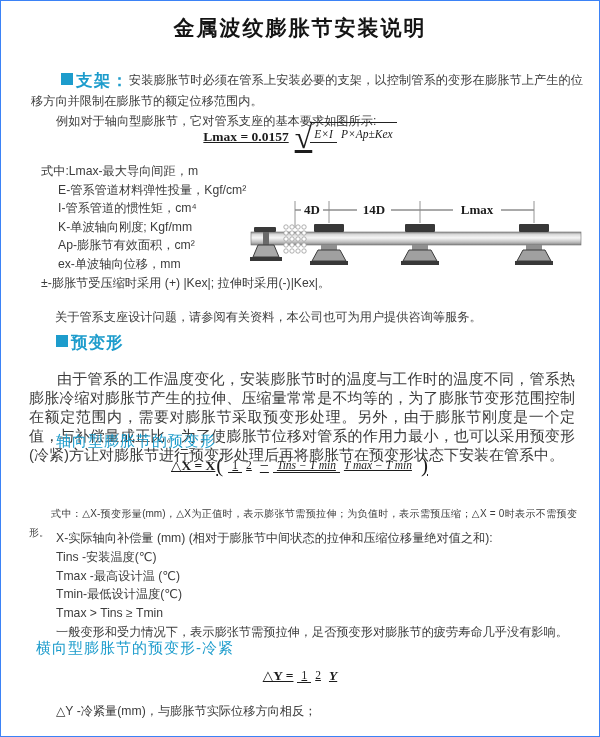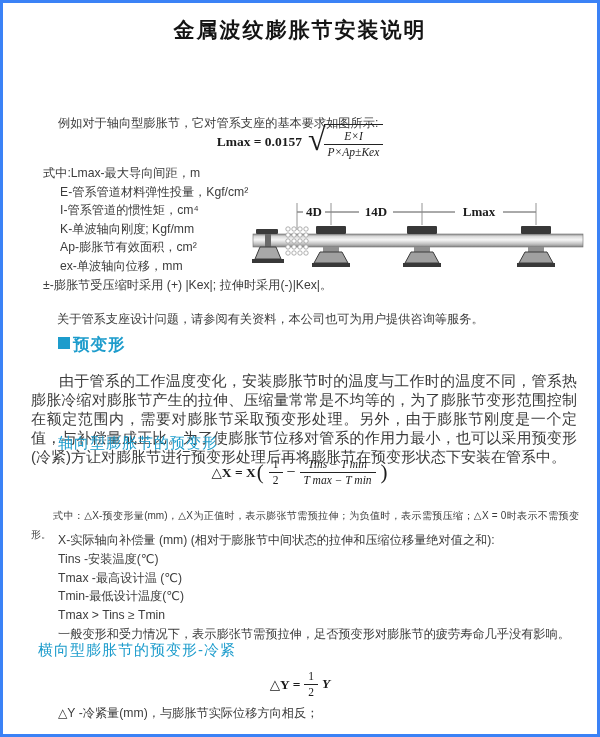--- a/index.html
+++ b/index.html
@@ -1,34 +1,34 @@
 <!DOCTYPE html>
 <html style="--accent: #1D9CCC;"><head>
 <meta charset="utf-8">
 <style>
   html,body{margin:0;padding:0;background:#ffffff;}
   .page{
     position:relative;width:600px;height:737px;background:#fff;
-    border:3px solid #3b82f6;box-sizing:border-box;overflow:hidden;
+    border:1px solid #3b82f6;box-sizing:border-box;overflow:hidden;
     font-family:"Liberation Sans","DejaVu Sans",sans-serif;
     color:#3c3c3c;
   }
   .abs{position:absolute;}
   #title{top:13px;left:0;width:100%;text-align:center;font-size:21px;font-weight:bold;color:#141414;letter-spacing:2px;}
   #p1{top:57px;left:30px;width:552px;font-size:12.2px;line-height:21px;text-align:justify;text-indent:30px;}
   .marker-sq{display:inline-block;width:12px;height:12px;background:var(--accent);margin-right:3px;vertical-align:-1px;}
   .sec-head-txt{color:var(--accent);font-size:16.5px;font-weight:bold;letter-spacing:1px;vertical-align:-2px;}
   #p2{top:100px;left:30px;width:550px;font-size:12.2px;text-indent:25px;}
   .formula{display:flex;justify-content:center;align-items:center;width:100%;
-    font-family:"Liberation Serif","DejaVu Serif",serif;color:#1c1c1c;}
+    font-family:"Liberation Serif","DejaVu Serif",serif;color:#1c1c1c;text-decoration:underline;}
   #f1{top:121px;}
   #f2{top:454px;}
   #f3{top:666px;}
   .f-lhs{font-weight:bold;font-size:13.5px;white-space:pre;}
-  .frac{display:inline-flex;flex-direction:column;text-align:center;font-size:11.5px;line-height:1.3;margin:0 4px;}
+  .frac{display:inline-flex;flex-direction:row;text-align:center;font-size:11.5px;line-height:1.3;margin:0 4px;}
   .frac .num{border-bottom:1px solid #222;padding:0 4px;}
   .frac .den{padding:0 4px;}
   .ital{font-style:italic;}
   .sqrt{display:inline-flex;align-items:flex-start;margin-left:6px;}
   .sqrt-sign{font-size:32px;line-height:30px;font-weight:400;margin-right:-2px;}
   .sqrt-body{border-top:1.5px solid #222;padding-top:1px;}
   .paren{font-size:21px;font-weight:400;line-height:1;margin:0 1px;}
   #defs{top:161px;left:40px;font-size:12.2px;line-height:18.6px;}
   #defs .d{white-space:pre;}
   #defs .ind{padding-left:17px;}
@@ -43,20 +43,21 @@
   #lateralhead{top:638px;left:35px;}
   #lateralexp{top:702px;left:55px;font-size:12.2px;}
 </style>
 </head>
 <body>
 
 <div class="page">
 
   <div class="abs" id="title">金属波纹膨胀节安装说明</div>
 
+  <p class="abs" id="p1"><span class="marker-sq"></span><span class="sec-head-txt">支架：</span><span>安装膨胀节时必须在管系上安装必要的支架，以控制管系的变形在膨胀节上产生的位移方向并限制在膨胀节的额定位移范围内。</span></p>
 
   <p class="abs" id="p2">例如对于轴向型膨胀节，它对管系支座的基本要求如图所示:</p>
 
   <div class="abs formula" id="f1">
     <span class="f-lhs">Lmax = 0.0157</span>
     <span class="sqrt">
       <span class="sqrt-sign">√</span>
       <span class="sqrt-body">
         <span class="frac ital" style="margin:0;">
           <span class="num">E×I</span>

